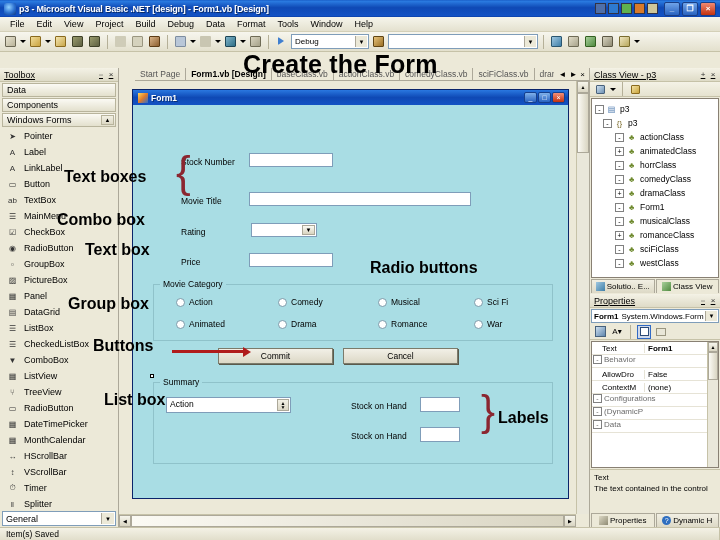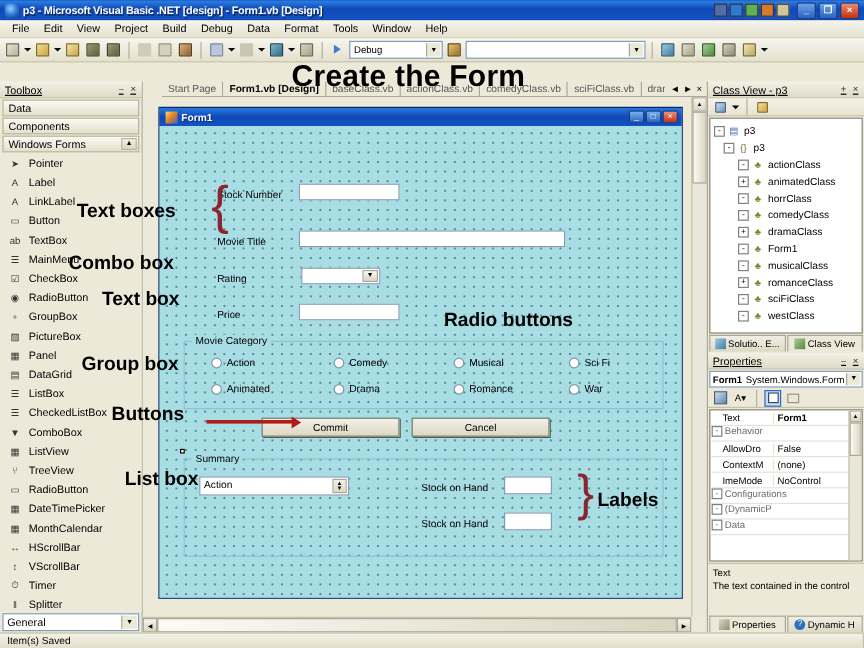--- a/index.html
+++ b/index.html
@@ -747,24 +747,20 @@
             <span>Behavior</span>
           </div>
           <div class="pr-row">
             <div class="k">AllowDro</div>
             <div class="v">False</div>
           </div>
           <div class="pr-row">
             <div class="k">ContextM</div>
             <div class="v">(none)</div>
           </div>
-          <div class="pr-row">
-            <div class="k">ImeMode</div>
-            <div class="v">NoControl</div>
-          </div>
           <div class="pr-cat">
             <span class="mk">-</span>
             <span>Configurations</span>
           </div>
           <div class="pr-cat">
             <span class="mk">-</span>
             <span>(DynamicP</span>
           </div>
           <div class="pr-cat">
             <span class="mk">-</span>

